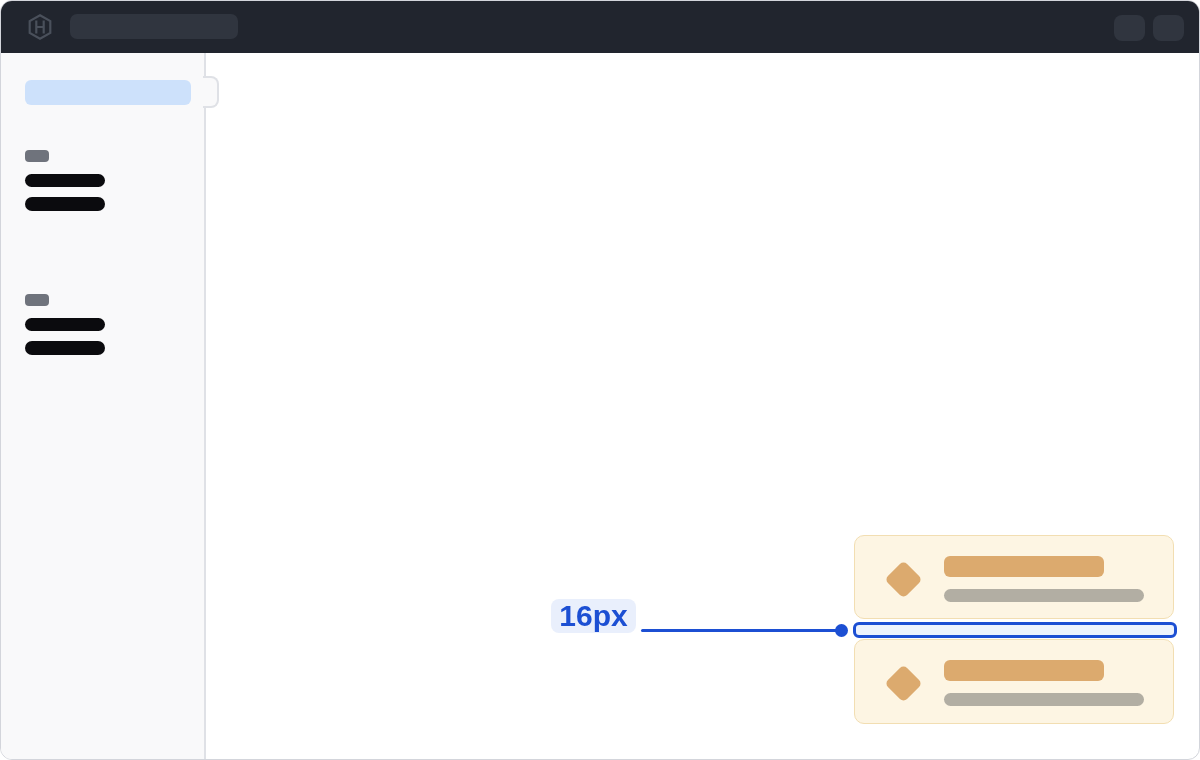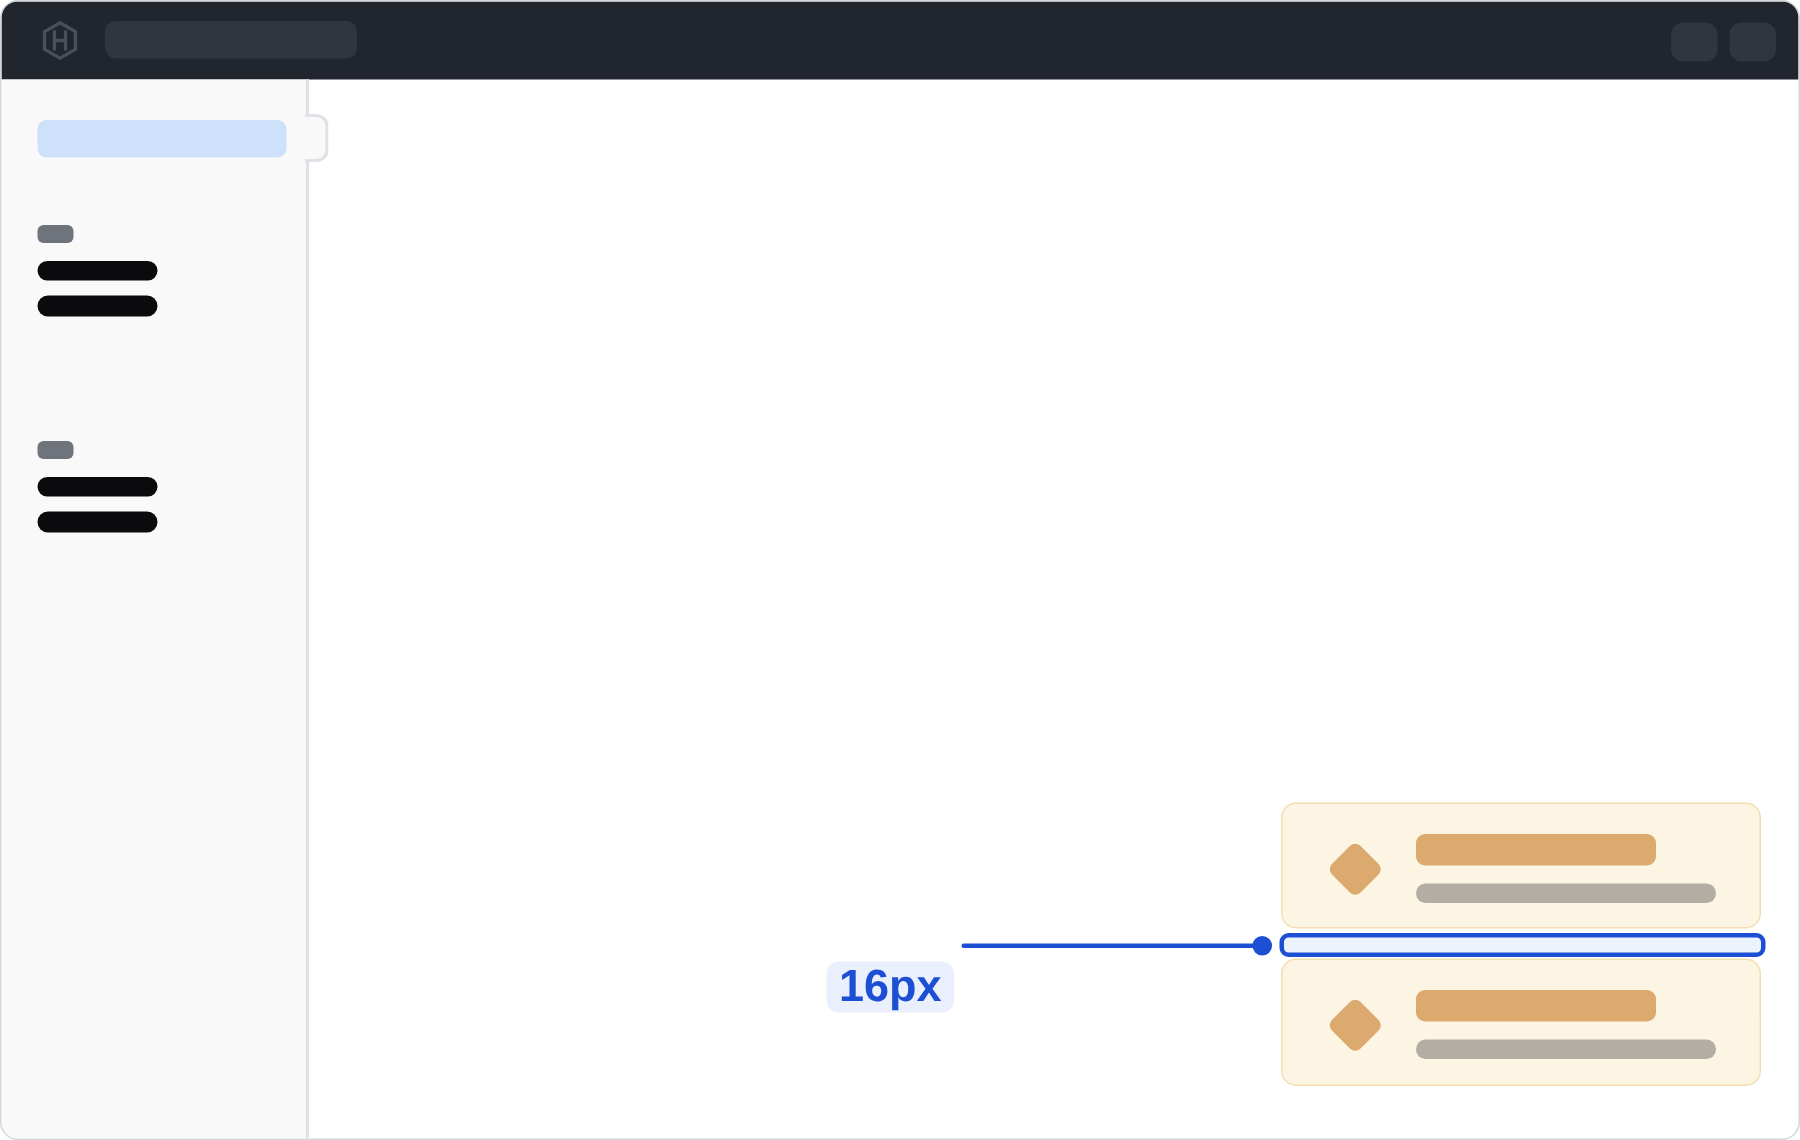--- a/index.html
+++ b/index.html
@@ -80,21 +80,21 @@
     background:var(--color-card_gray,#b2aea3);
   }
 
   
   .gap-rect {
     position:absolute; left:852px; top:621px; width:324px; height:16px; box-sizing:border-box;
     border:3px solid var(--color-annotation_blue,#1c4fd3); border-radius:6px;
     background:var(--color-gap_fill,#edf3fd);
   }
   .measure-label {
-    position:absolute; left:550px; top:640px; width:85px; height:34px;
+    position:absolute; left:550px; top:598px; width:85px; height:34px;
     border-radius:8px; background:var(--color-annotation_bg,#e9effc);
     color:var(--color-annotation_blue,#1c4fd3);
     font-size:30px; font-weight:600;
     display:flex; align-items:center; justify-content:center;
   }
   .measure-line {
     position:absolute; left:640px; top:628px; width:198px; height:3px; border-radius:2px;
     background:var(--color-annotation_blue,#1c4fd3);
   }
   .measure-dot {

